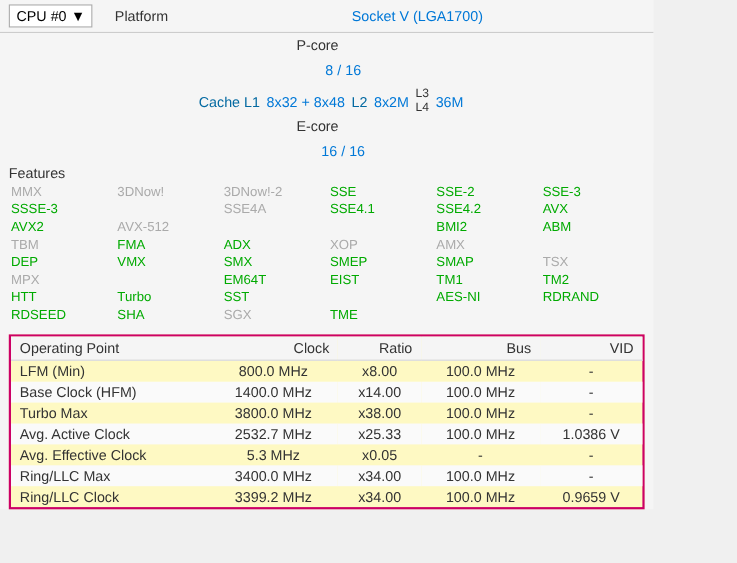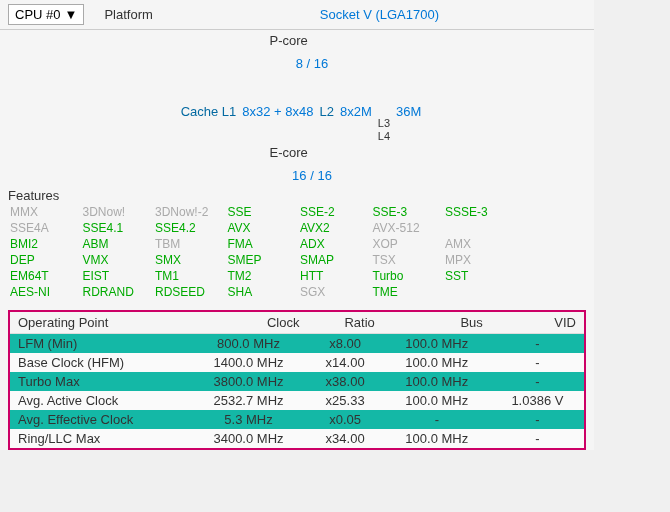--- a/index.html
+++ b/index.html
@@ -85,39 +85,39 @@
     .features-section {
       padding: 2px 8px 4px;
     }
     .features-title {
       color: #333;
       font-size: 13px;
       margin-bottom: 1px;
     }
     .features-grid {
       display: grid;
-      grid-template-columns: repeat(8, 1fr);
+      grid-template-columns: repeat(6, 1fr);
       gap: 0 2px;
     }
     .feature-item {
       font-size: 12px;
       padding: 1px 2px;
       text-align: left;
     }
     .feature-active {
       color: #00aa00;
     }
     .feature-inactive {
       color: #aaaaaa;
     }
     
     .op-section {
       margin: 6px 8px 8px;
       border: 2px solid #cc0066;
-      background: #14b8a6;
+      background: #fef9c3;
     }
     .op-table {
       width: 100%;
       border-collapse: collapse;
       font-size: 13px;
     }
     .op-table thead tr {
       background: #f5f5f5;
     }
     .op-table th {
@@ -139,21 +139,20 @@
     }
     .op-table tr:nth-child(even) {
       background: #fafafa;
     }
     .l3-label {
       display: flex;
       flex-direction: column;
       font-size: 11px;
       color: #333;
       line-height: 1.2;
-      margin-top: 38px;
     }
   </style>
 </head>
 <body>
 
 <div class="main-container">
 
   <div class="top-bar">
     <div class="cpu-select">
       <span>CPU #0</span>
@@ -288,17 +287,24 @@
     <td class="right">-</td>
     <td class="right">-</td>
   </tr>
           <tr>
     <td>Ring/LLC Max</td>
     <td class="right">3400.0 MHz</td>
     <td class="right">x34.00</td>
     <td class="right">100.0 MHz</td>
     <td class="right">-</td>
   </tr>
+          <tr>
+    <td>Ring/LLC Clock</td>
+    <td class="right">3399.2 MHz</td>
+    <td class="right">x34.00</td>
+    <td class="right">100.0 MHz</td>
+    <td class="right">0.9659 V</td>
+  </tr>
         </tbody>
     </table>
   </div>
 
 </div>
 
 </body></html>

